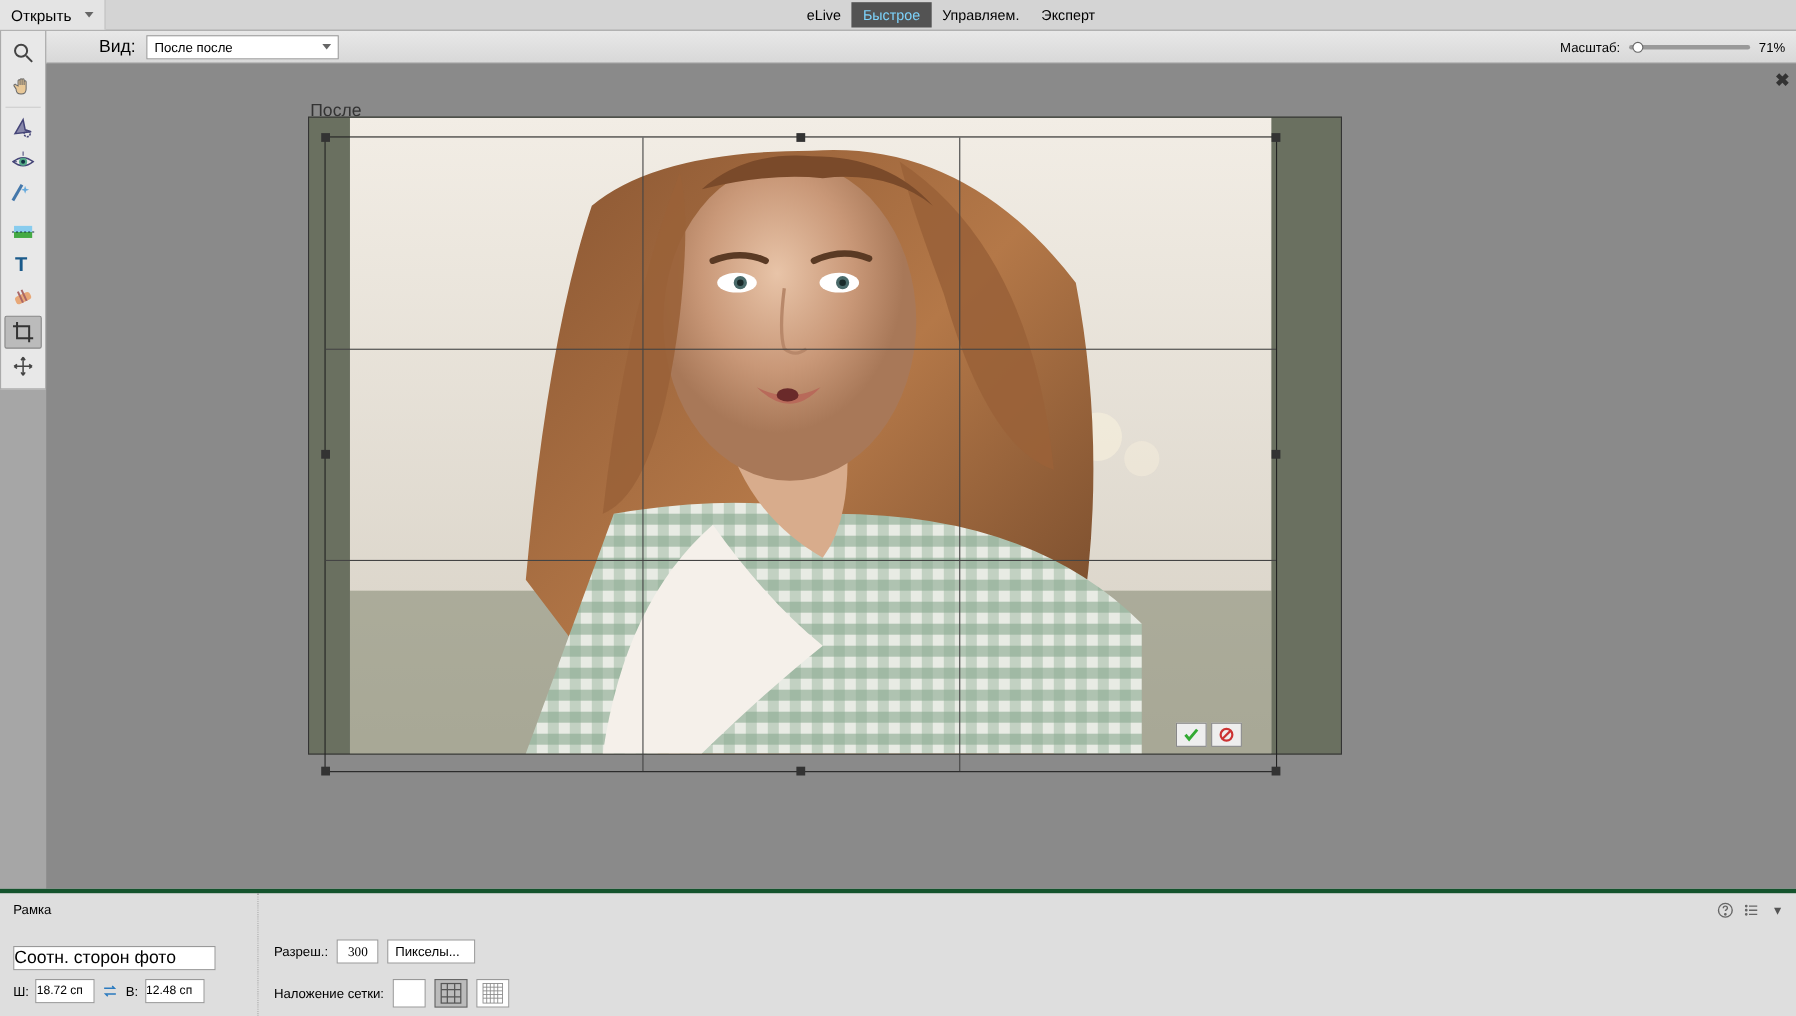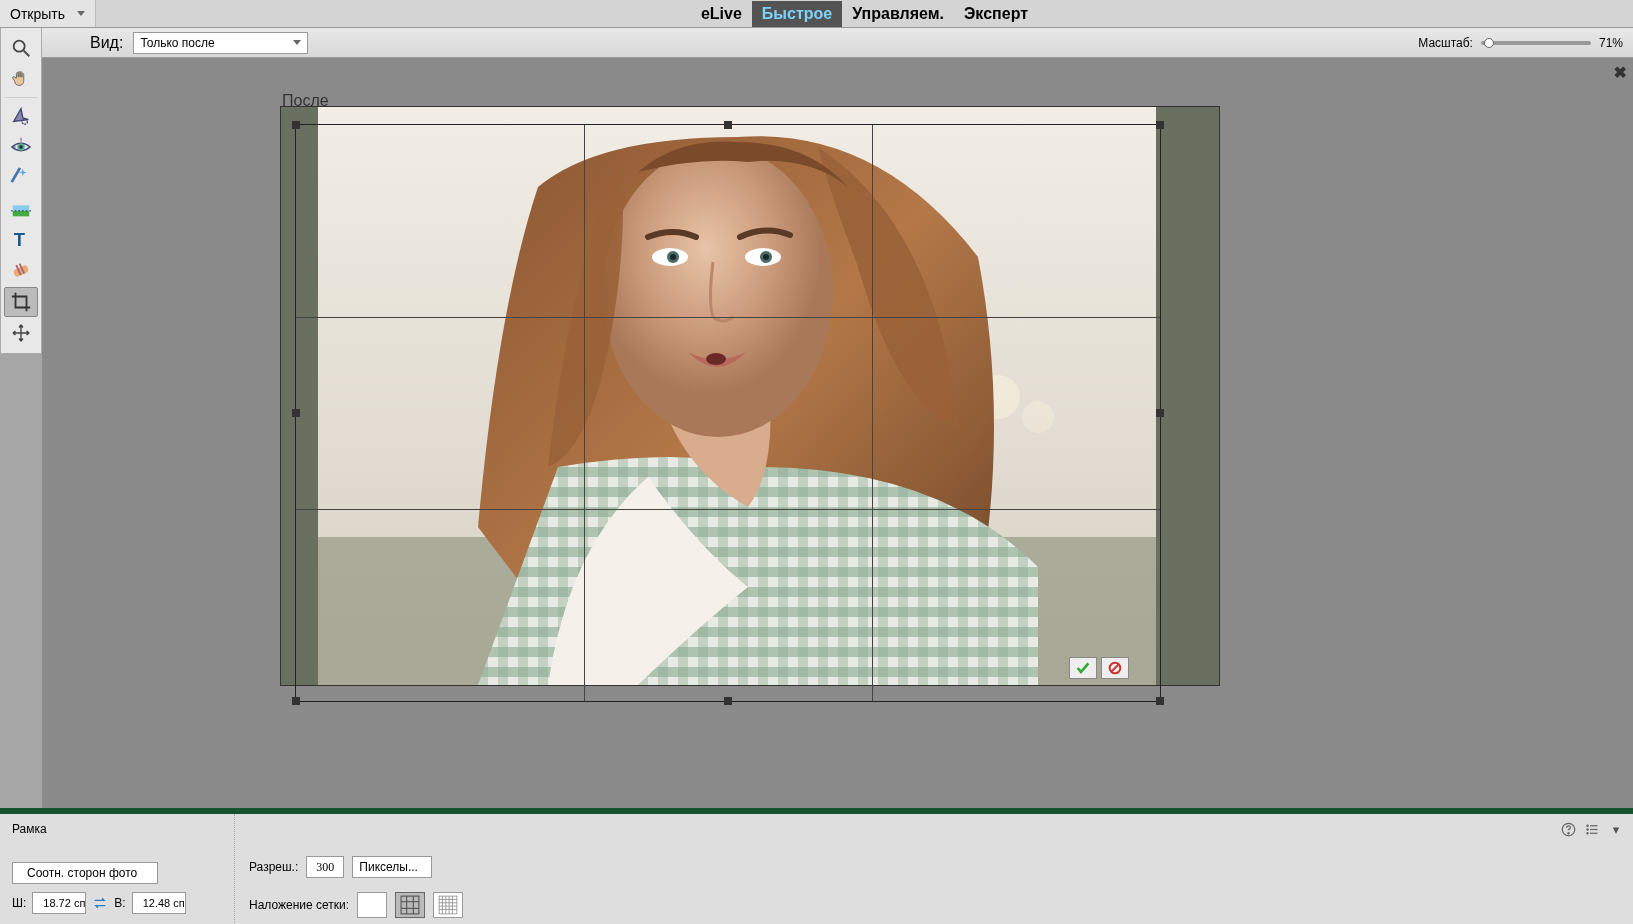--- a/index.html
+++ b/index.html
@@ -1,21 +1,21 @@
 <!DOCTYPE html>
 <html><head>
 <meta charset="utf-8">
 <style>
 * { box-sizing: border-box; margin: 0; padding: 0; font-family: Arial, sans-serif; }
 body { width: 1633px; height: 924px; background: #a6a6a6; overflow: hidden; position: relative; }
 .topbar { height: 28px; background: #d4d4d4; border-bottom: 1px solid #999; display: flex; align-items: center; }
 .open-btn { height: 27px; padding: 0 10px; background: #e4e4e4; border: none; display: flex; align-items: center; gap: 8px; font-size: 14px; cursor: pointer; border-right: 1px solid #bbb; }
 .open-btn .caret { width: 0; height: 0; border-left: 4px solid transparent; border-right: 4px solid transparent; border-top: 5px solid #666; margin-left: 4px; }
 .mode-tabs { display: flex; margin: 0 auto; }
-.mode-tab { padding: 4px 10px; font-size: 16px; font-weight: bold; cursor: pointer; text-align: center; }
+.mode-tab { padding: 4px 10px; font-size: 13px; font-weight: normal; cursor: pointer; text-align: center; }
 .mode-tab.active { background: #535353; color: #7dd3fc; }
 .subbar { height: 30px; background: linear-gradient(#e8e8e8, #d8d8d8); border-bottom: 1px solid #999; display: flex; align-items: center; padding-left: 48px; padding-right: 10px; margin-left: 42px; }
 .view-label { font-size: 16px; margin-right: 10px; }
 .view-select { width: 175px; height: 22px; background: #fff; border: 1px solid #999; font-size: 12px; padding: 1px 6px; display: flex; align-items: center; justify-content: space-between; cursor: pointer; }
 .view-select .caret { width: 0; height: 0; border-left: 4px solid transparent; border-right: 4px solid transparent; border-top: 5px solid #666; }
 .zoom-group { margin-left: auto; display: flex; align-items: center; gap: 8px; font-size: 12px; }
 .zoom-slider { width: 110px; height: 4px; background: #999; border-radius: 2px; position: relative; }
 .zoom-thumb { width: 10px; height: 10px; background: #fff; border: 1px solid #666; border-radius: 50%; position: absolute; top: -3px; left: 3px; }
 .toolbar { position: absolute; top: 28px; left: 0; width: 42px; background: #e8e8e8; border: 1px solid #aaa; border-top: none; padding: 4px 2px; }
 .tool { width: 34px; height: 30px; margin: 1px auto; display: flex; align-items: center; justify-content: center; cursor: pointer; border-radius: 2px; }
@@ -32,26 +32,26 @@
 .crop-v1 { position:absolute; top:0; bottom:0; left:33.33%; width:1px; background:#444; }
 .crop-v2 { position:absolute; top:0; bottom:0; left:66.66%; width:1px; background:#444; }
 .crop-h1 { position:absolute; left:0; right:0; top:33.33%; height:1px; background:#444; }
 .crop-h2 { position:absolute; left:0; right:0; top:66.66%; height:1px; background:#444; }
 .handle { position:absolute; width:8px; height:8px; background:#333; }
 .h-tl{top:-4px;left:-4px}.h-tr{top:-4px;right:-4px}.h-bl{bottom:-4px;left:-4px}.h-br{bottom:-4px;right:-4px}
 .h-t{top:-4px;left:50%;margin-left:-4px}.h-b{bottom:-4px;left:50%;margin-left:-4px}
 .h-l{left:-4px;top:50%;margin-top:-4px}.h-r{right:-4px;top:50%;margin-top:-4px}
 .commit-btns { position:absolute; bottom:6px; right:90px; display:flex; gap:4px; }
 .commit-btn { width:28px; height:22px; background:#eee; border:1px solid #888; display:flex; align-items:center; justify-content:center; cursor:pointer; }
-.bottom-panel { position:absolute; bottom:0; left:0; right:0; height:116px; background:#dedede; border-top:6px solid #14532d; display:flex; }
+.bottom-panel { position:absolute; bottom:0; left:0; right:0; height:116px; background:#dedede; border-top:4px solid #14532d; display:flex; }
 .frame-col { width:235px; padding:8px 12px; border-right:1px dotted #aaa; }
 .frame-label { font-size:12px; margin-bottom:26px; }
-.ratio-select { width:146px; height:22px; background:#fff; border:1px solid #999; font-size:12px; padding:1px 14px; display:flex; align-items:center; justify-content:space-between; cursor:pointer; margin-bottom:8px; }
+.ratio-select { width:184px; height:22px; background:#fff; border:1px solid #999; font-size:16px; padding:1px 0; display:flex; align-items:center; justify-content:space-between; cursor:pointer; margin-bottom:8px; }
 .dim-row { display:flex; align-items:center; gap:6px; font-size:12px; }
-.dim-input { width:54px; height:22px; border:1px solid #999; font-size:11px; text-align:right; }
+.dim-input { width:54px; height:22px; border:1px solid #999; font-size:11px; text-align:left; }
 .swap-icon { width:16px; height:16px; display:flex; align-items:center; justify-content:center; cursor:pointer; color:#2a7abf; }
 .crop-col { padding:8px 12px; border-right:1px dotted #999; }
 .crop-variants-label { font-size:12px; margin-bottom:8px; margin-left:4px; }
 .thumb-row { display:flex; gap:10px; margin-top:8px; }
 .thumb { width:78px; height:68px; border:1px solid #999; cursor:pointer; position:relative; overflow:hidden; }
 .thumb svg { width:100%; height:100%; }
 .thumb .tframe { position:absolute; border:1px solid #333; }
 .res-col { padding:8px 14px; }
 .res-row { display:flex; align-items:center; gap:8px; font-size:12px; margin-top:34px; }
 .res-input { width:38px; height:22px; border:1px solid #999; font-size:12px; text-align:center;font-family:Liberation Serif, serif; }
@@ -132,21 +132,21 @@
     <div class="mode-tab">eLive</div>
     <div class="mode-tab active">Быстрое</div>
     <div class="mode-tab">Управляем.</div>
     <div class="mode-tab">Эксперт</div>
   </div>
 </div>
 
 <div class="subbar">
   <span class="view-label">Вид:</span>
   <div class="view-select">
-    <span>Только после</span>
+    <span>После после</span>
     <span class="caret"></span>
   </div>
   <div class="zoom-group">
     <span>Масштаб:</span>
     <div class="zoom-slider">
       <div class="zoom-thumb"></div>
     </div>
     <span>71%</span>
   </div>
 </div>

